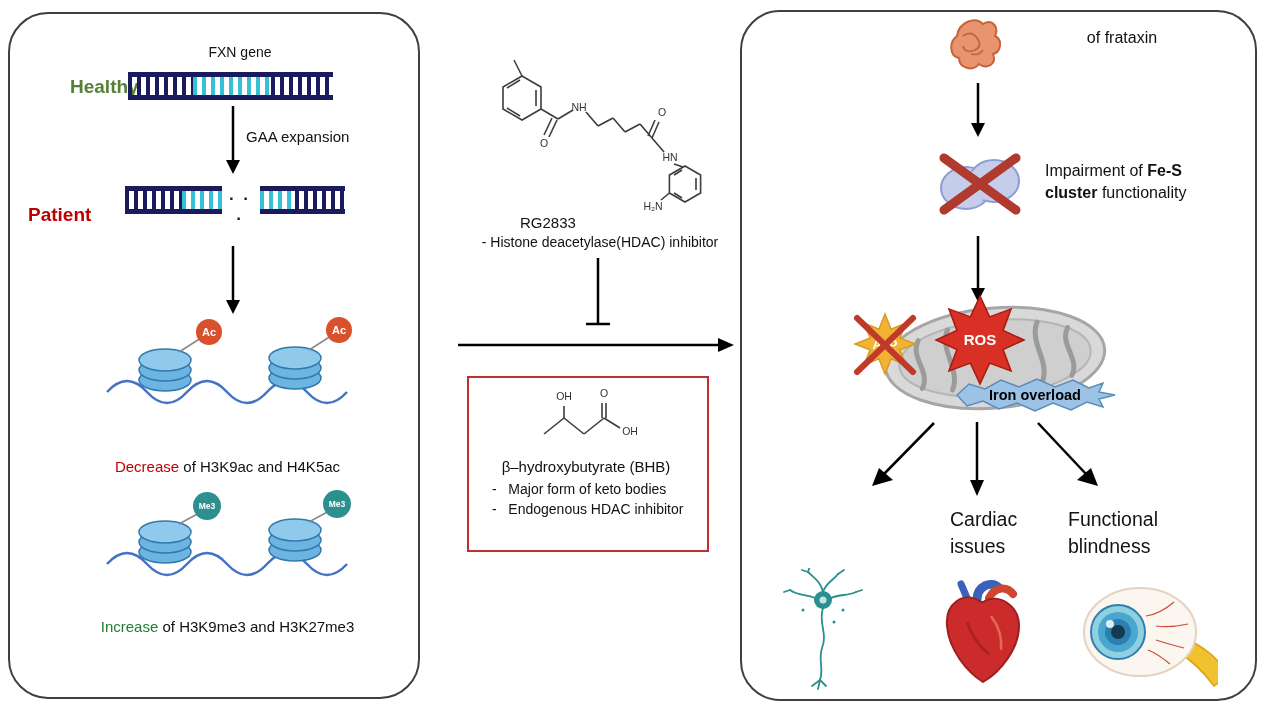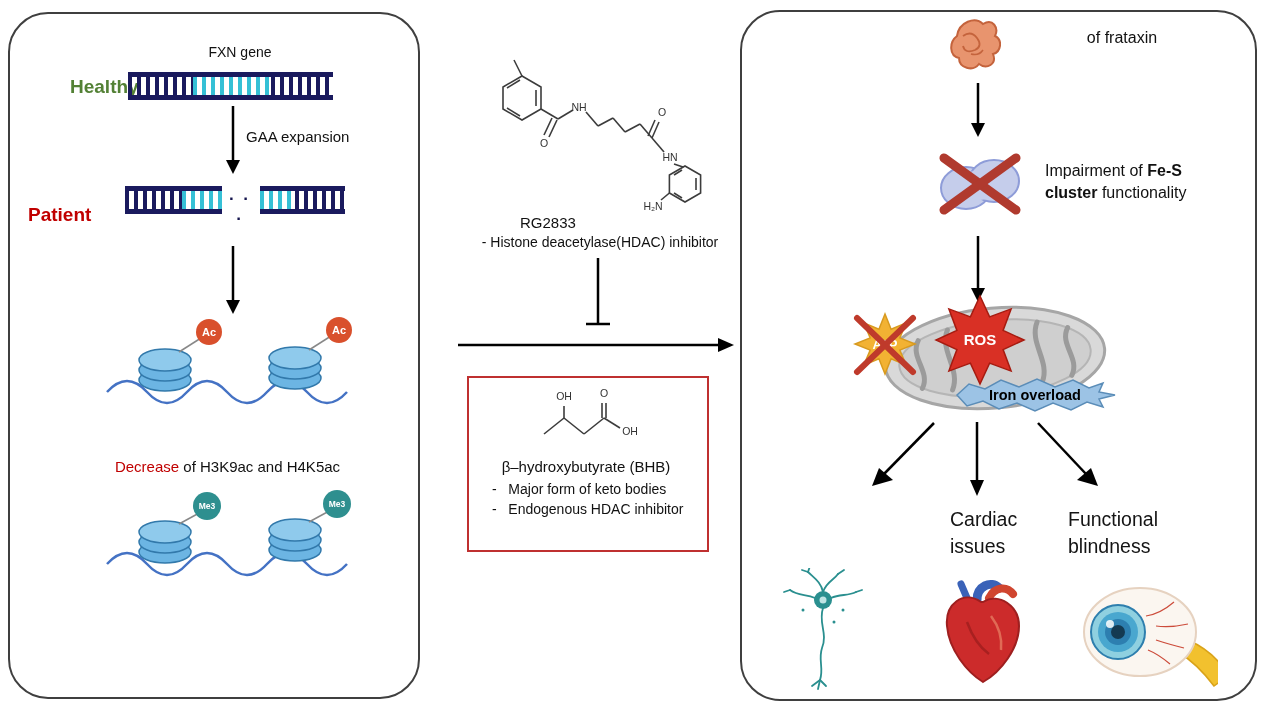--- a/index.html
+++ b/index.html
@@ -108,20 +108,23 @@
     <g transform="translate(190,42)">
       <ellipse cx="0" cy="20" rx="26" ry="11" fill="#6cb5e3" stroke="#3279ab" stroke-width="1.5"></ellipse>
       <ellipse cx="0" cy="10" rx="26" ry="11" fill="#6cb5e3" stroke="#3279ab" stroke-width="1.5"></ellipse>
       <ellipse cx="0" cy="0" rx="26" ry="11" fill="#8fcaec" stroke="#3279ab" stroke-width="1.5"></ellipse>
     </g>
     <line x1="204" y1="34" x2="226" y2="22" stroke="#888" stroke-width="1.5"></line>
     <circle cx="232" cy="16" r="14" fill="#2e8f8f"></circle>
     <text x="232" y="19" text-anchor="middle" font-size="8.5" font-weight="bold" fill="#fff">Me3</text>
   </svg>
 
+  <div class="abs caption" style="left:45px; top:618px; width:365px;">
+    <span class="dk-green">Increase</span><span> of H3K9me3 and H3K27me3</span>
+  </div>
 
   <svg class="abs" style="left:472px; top:48px;" width="250" height="170">
     <g stroke="#3c3c3c" stroke-width="1.6" fill="none">
       <polygon points="50,28 69,39 69,61 50,72 31,61 31,39"></polygon>
       <line x1="64" y1="42" x2="64" y2="58"></line>
       <line x1="48" y1="32" x2="35" y2="40"></line>
       <line x1="48" y1="68" x2="35" y2="60"></line>
       <line x1="50" y1="28" x2="42" y2="12"></line>
       <line x1="69" y1="61" x2="86" y2="71"></line>
       <line x1="85" y1="72" x2="77" y2="89"></line>

